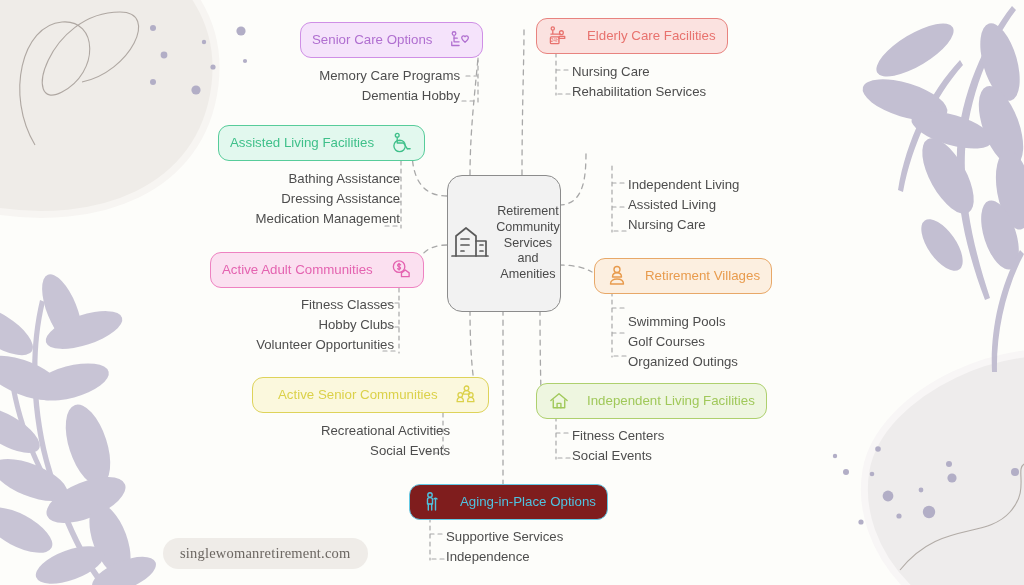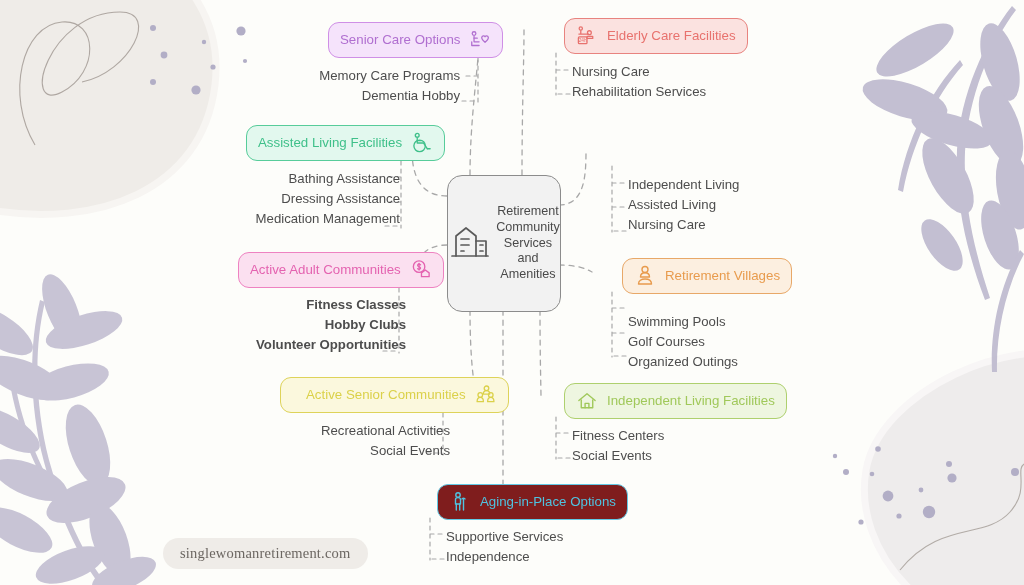--- a/index.html
+++ b/index.html
@@ -9,30 +9,29 @@
     font-family:"Liberation Sans", sans-serif;
     position:relative;overflow:hidden;
   }
   #canvas{position:absolute;inset:0;width:1024px;height:585px;}
   .bg-layer{position:absolute;inset:0;width:1024px;height:585px;pointer-events:none;}
   .wire-layer{position:absolute;inset:0;width:1024px;height:585px;pointer-events:none;}
 
   
   .node{
     position:absolute;
-    display:flex;align-items:center;gap:9px;
+    display:flex;align-items:center;gap:17px;
     box-sizing:border-box;
     border-radius:11px;
     border:1.6px solid #ccc;
     padding:6px 11px;
     font-size:13.3px;
     line-height:1.18;
     white-space:nowrap;
     z-index:5;
-    margin-left:28px;
   }
   .node .ico{flex:0 0 auto;display:flex;align-items:center;justify-content:center;width:22px;height:22px;}
   .node .ico svg{display:block;}
   .node .lbl{flex:0 0 auto;}
   .node.two-line .lbl{white-space:normal;text-align:center;line-height:1.2;}
 
   
   #center-node{
     position:absolute;
     left:447px;top:175px;width:112px;height:135px;
@@ -254,21 +253,21 @@
     <span class="lbl">Active Adult Communities</span>
     <span class="ico">
       <svg width="23" height="22" viewBox="0 0 23 22" fill="none" stroke="#e463b0" stroke-width="1.4" stroke-linecap="round" stroke-linejoin="round">
         <circle cx="9.5" cy="7.5" r="6"></circle>
         <path d="M11 5.5 C10 4.6 8 4.8 8 6.2 C8 7.8 11 7.4 11 9 C11 10.4 9 10.5 8 9.6"></path>
         <path d="M9.5 4 V11"></path>
         <path d="M12 18 V14 L16 11 L20 14 V18 Z"></path>
       </svg>
     </span>
   </div>
-  <div class="subs left" style="left:120px;top:294px;width:286px;font-weight:bold;">
+  <div class="subs left" style="left:108px;top:294px;width:286px;">
     <div class="sub">Fitness Classes</div>
     <div class="sub">Hobby Clubs</div>
     <div class="sub">Volunteer Opportunities</div>
   </div>
   <svg class="wire-layer" viewBox="0 0 1024 585">
     <g fill="none" stroke="#a8a8a8" stroke-width="1.2" stroke-dasharray="4,4" stroke-linecap="round">
       <path d="M399,288 V353 M387,303 H399 M387,327 H399 M383,351 L395,351"></path>
     </g>
   </svg>
 

